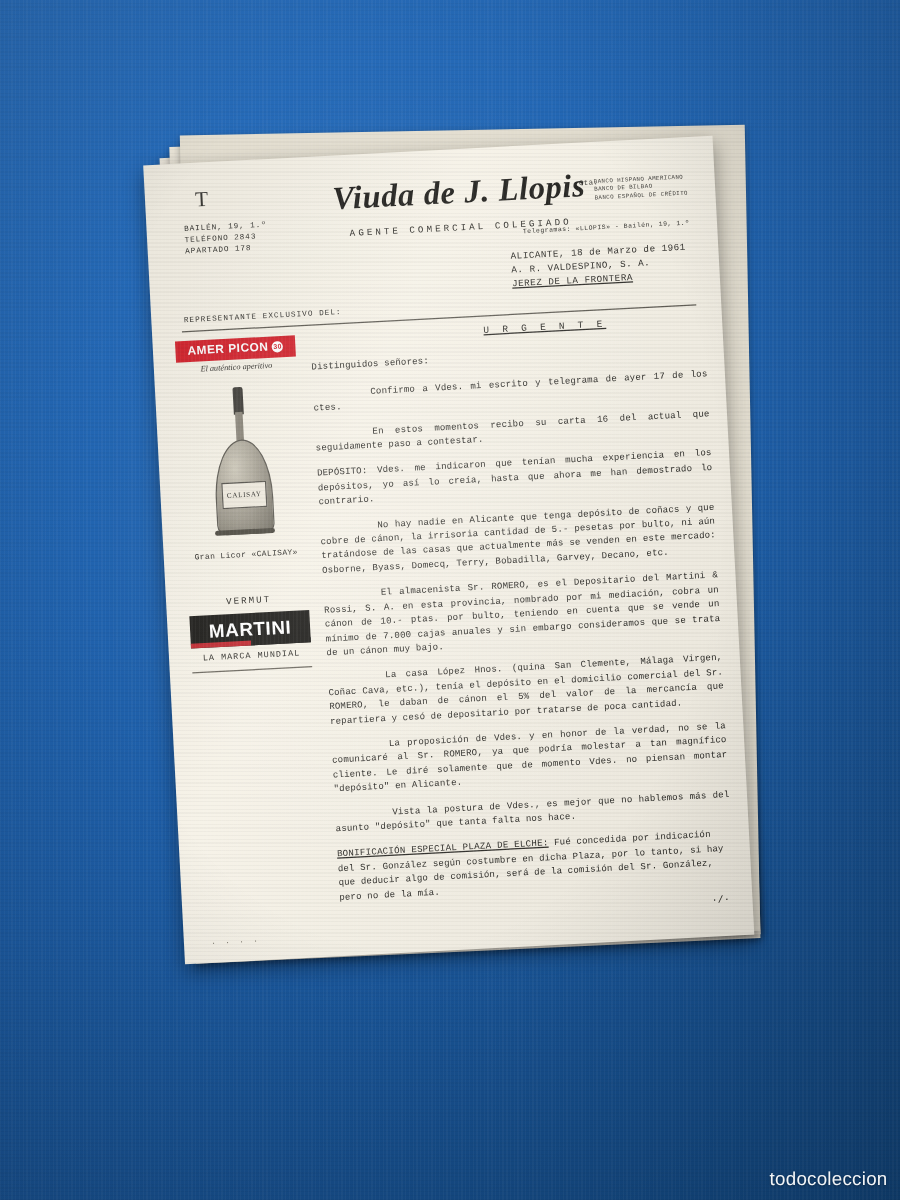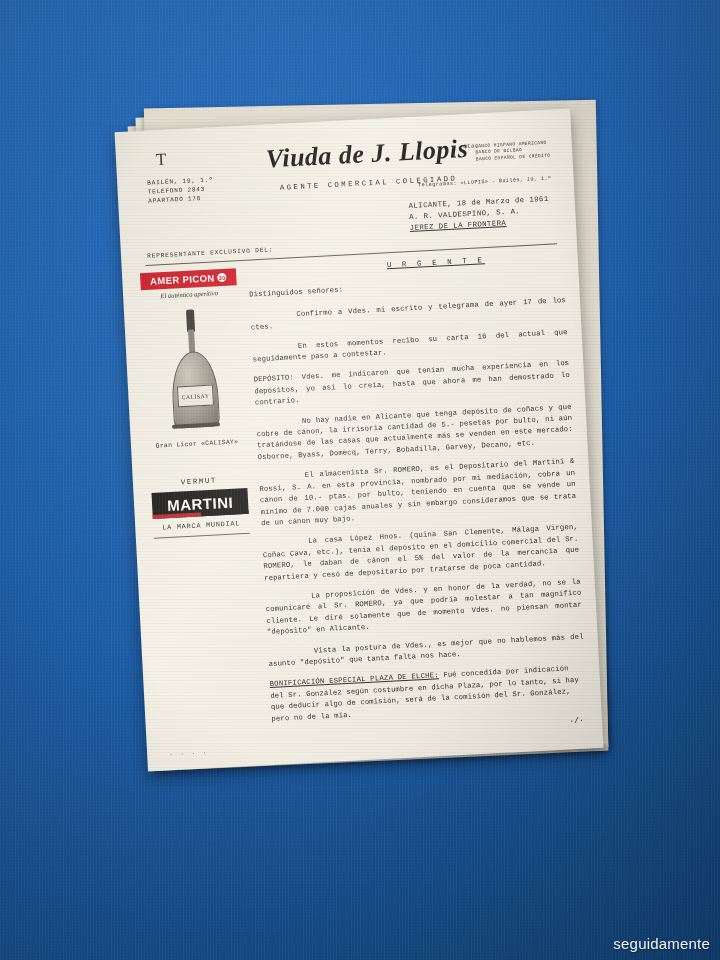--- a/index.html
+++ b/index.html
@@ -497,14 +497,14 @@
 
           <div class="tail">·/·</div>
         </div>
       </div>
 
       <div class="corner-marks">· · · ·</div>
     </div>
   </div>
 
   <div class="vignette"></div>
-  <div class="watermark">seguidamente</div>
+  <div class="watermark">todocoleccion</div>
 </div>
 
 </body></html>

